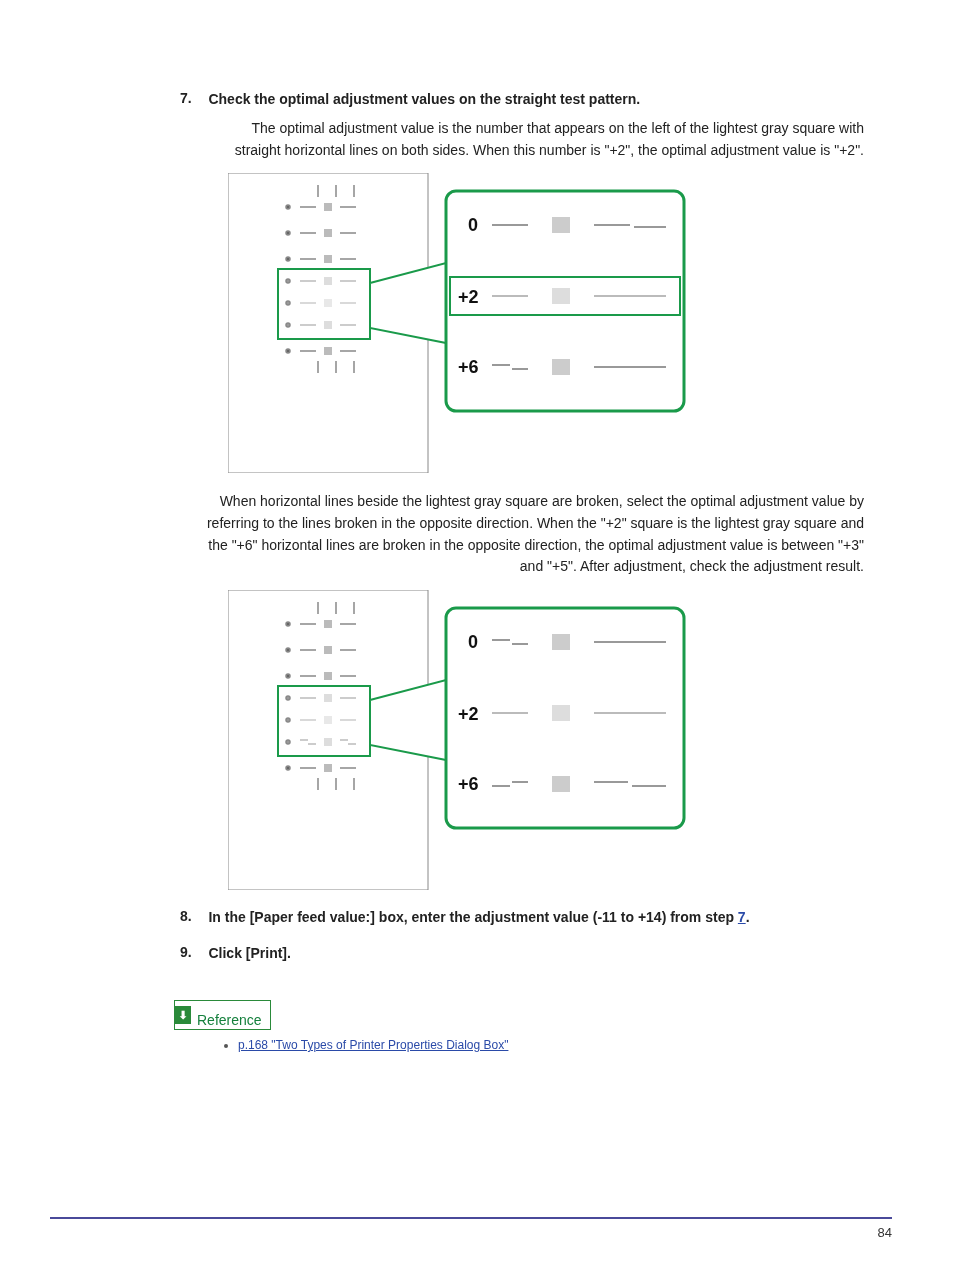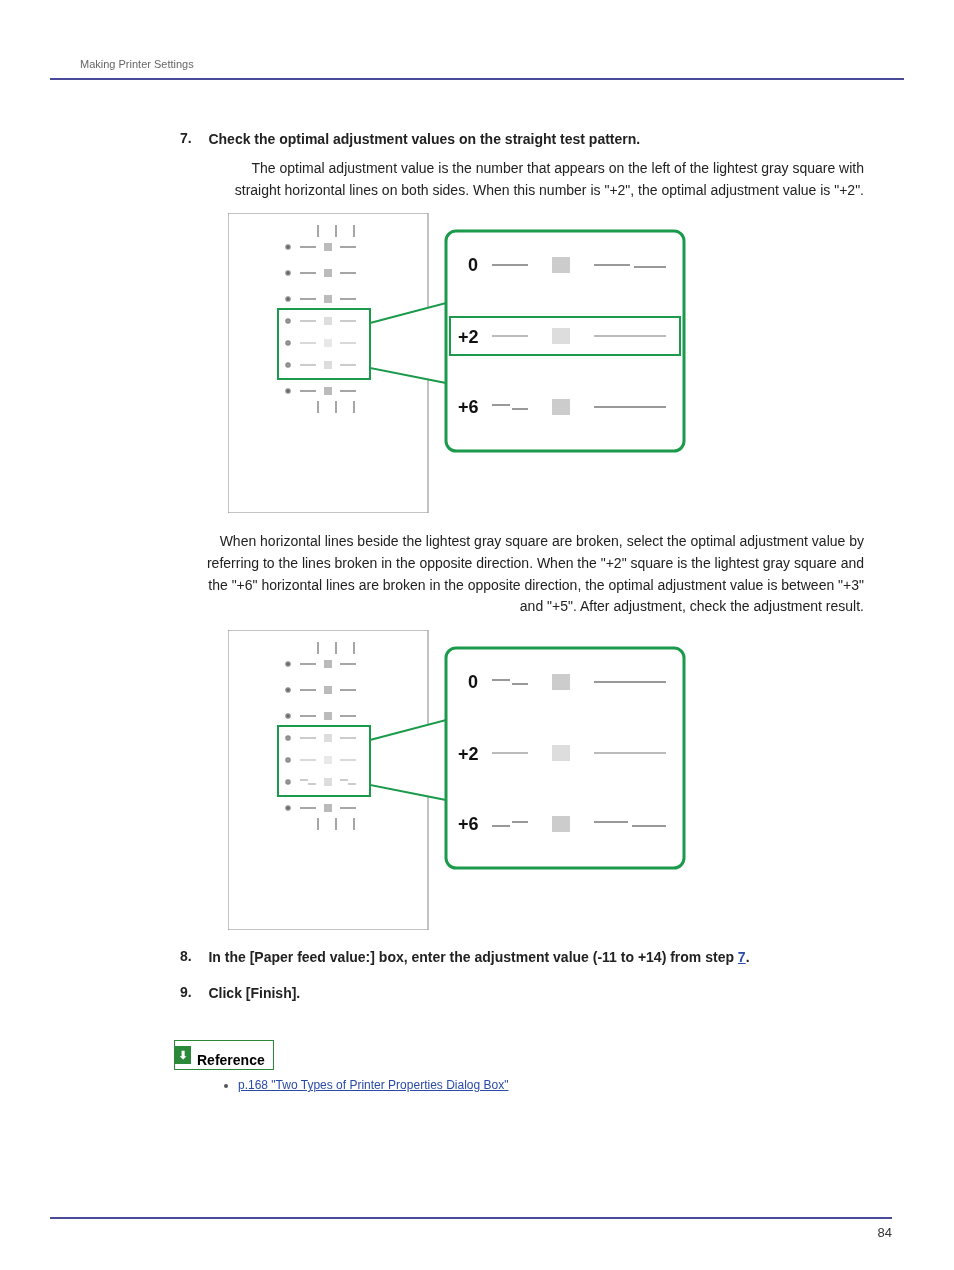--- a/index.html
+++ b/index.html
@@ -11,34 +11,31 @@
   ol.steps > li { margin-bottom: 18px; }
   .step-num { display: inline-block; width: 24px; font-weight: bold; font-size: 14px; vertical-align: top; }
   .step-title { font-weight: bold; font-size: 14px; display: inline; }
   .step-body { margin-left: 24px; margin-top: 10px; font-size: 14px; line-height: 1.55; }
   .step-body p { margin-bottom: 10px; text-align: right; }
   .link7 { color: #2a4aa8; text-decoration: underline; font-weight: bold; }
   .diagram-wrap { margin: 12px 0 18px 24px; }
   svg.diagram { display: block; }
   .ref-label { display: inline-flex; align-items: center; border: 1px solid #2a8a3a; margin-left: -6px; margin-top: 20px; }
   .ref-label .icon { background: #2a8a3a; color: #fff; width: 16px; height: 18px; display: inline-flex; align-items: center; justify-content: center; font-size: 11px; font-weight: bold; }
-  .ref-label .txt { color: #000000; font-size: 14px; padding: 11px 8px 1px 6px; font-weight: bold; }
+  .ref-label .txt { color: #15803d; font-size: 14px; padding: 11px 8px 1px 6px; }
   .ref-list { margin: 8px 0 0 40px; font-size: 12px; }
   .ref-list li { list-style: disc; margin-left: 18px; color: #555; }
   .ref-list a { color: #2a4aa8; text-decoration: underline; }
   .footer { position: absolute; bottom: 30px; left: 50px; right: 62px; border-top: 2px solid #4a4a9a; padding-top: 6px; text-align: right; font-size: 13px; color: #333; }
 </style>
 </head>
 <body>
 
 <div class="page">
 
-  <div class="header">
-    <span>Making Printer Settings</span>
-  </div>
 
   <div class="content">
     <ol class="steps">
 
       <li>
         <span class="step-num">7.</span>
         <span class="step-title">Check the optimal adjustment values on the straight test pattern.</span>
         <div class="step-body">
           <p>The optimal adjustment value is the number that appears on the left of the lightest gray square with straight horizontal lines on both sides. When this number is "+2", the optimal adjustment value is "+2".</p>
 
@@ -215,21 +212,21 @@
 
       <li>
         <span class="step-num">8.</span>
         <span class="step-title">
           <span>In the [Paper feed value:] box, enter the adjustment value (-11 to +14) from step </span><a href="#" class="link7">7</a><span>.</span>
         </span>
       </li>
 
       <li>
         <span class="step-num">9.</span>
-        <span class="step-title">Click [Finish].</span>
+        <span class="step-title">Click [Print].</span>
       </li>
     </ol>
 
     
     <div class="ref-label">
       <span class="icon">⬇</span>
       <span class="txt">Reference</span>
     </div>
     <ul class="ref-list">
       <li>

